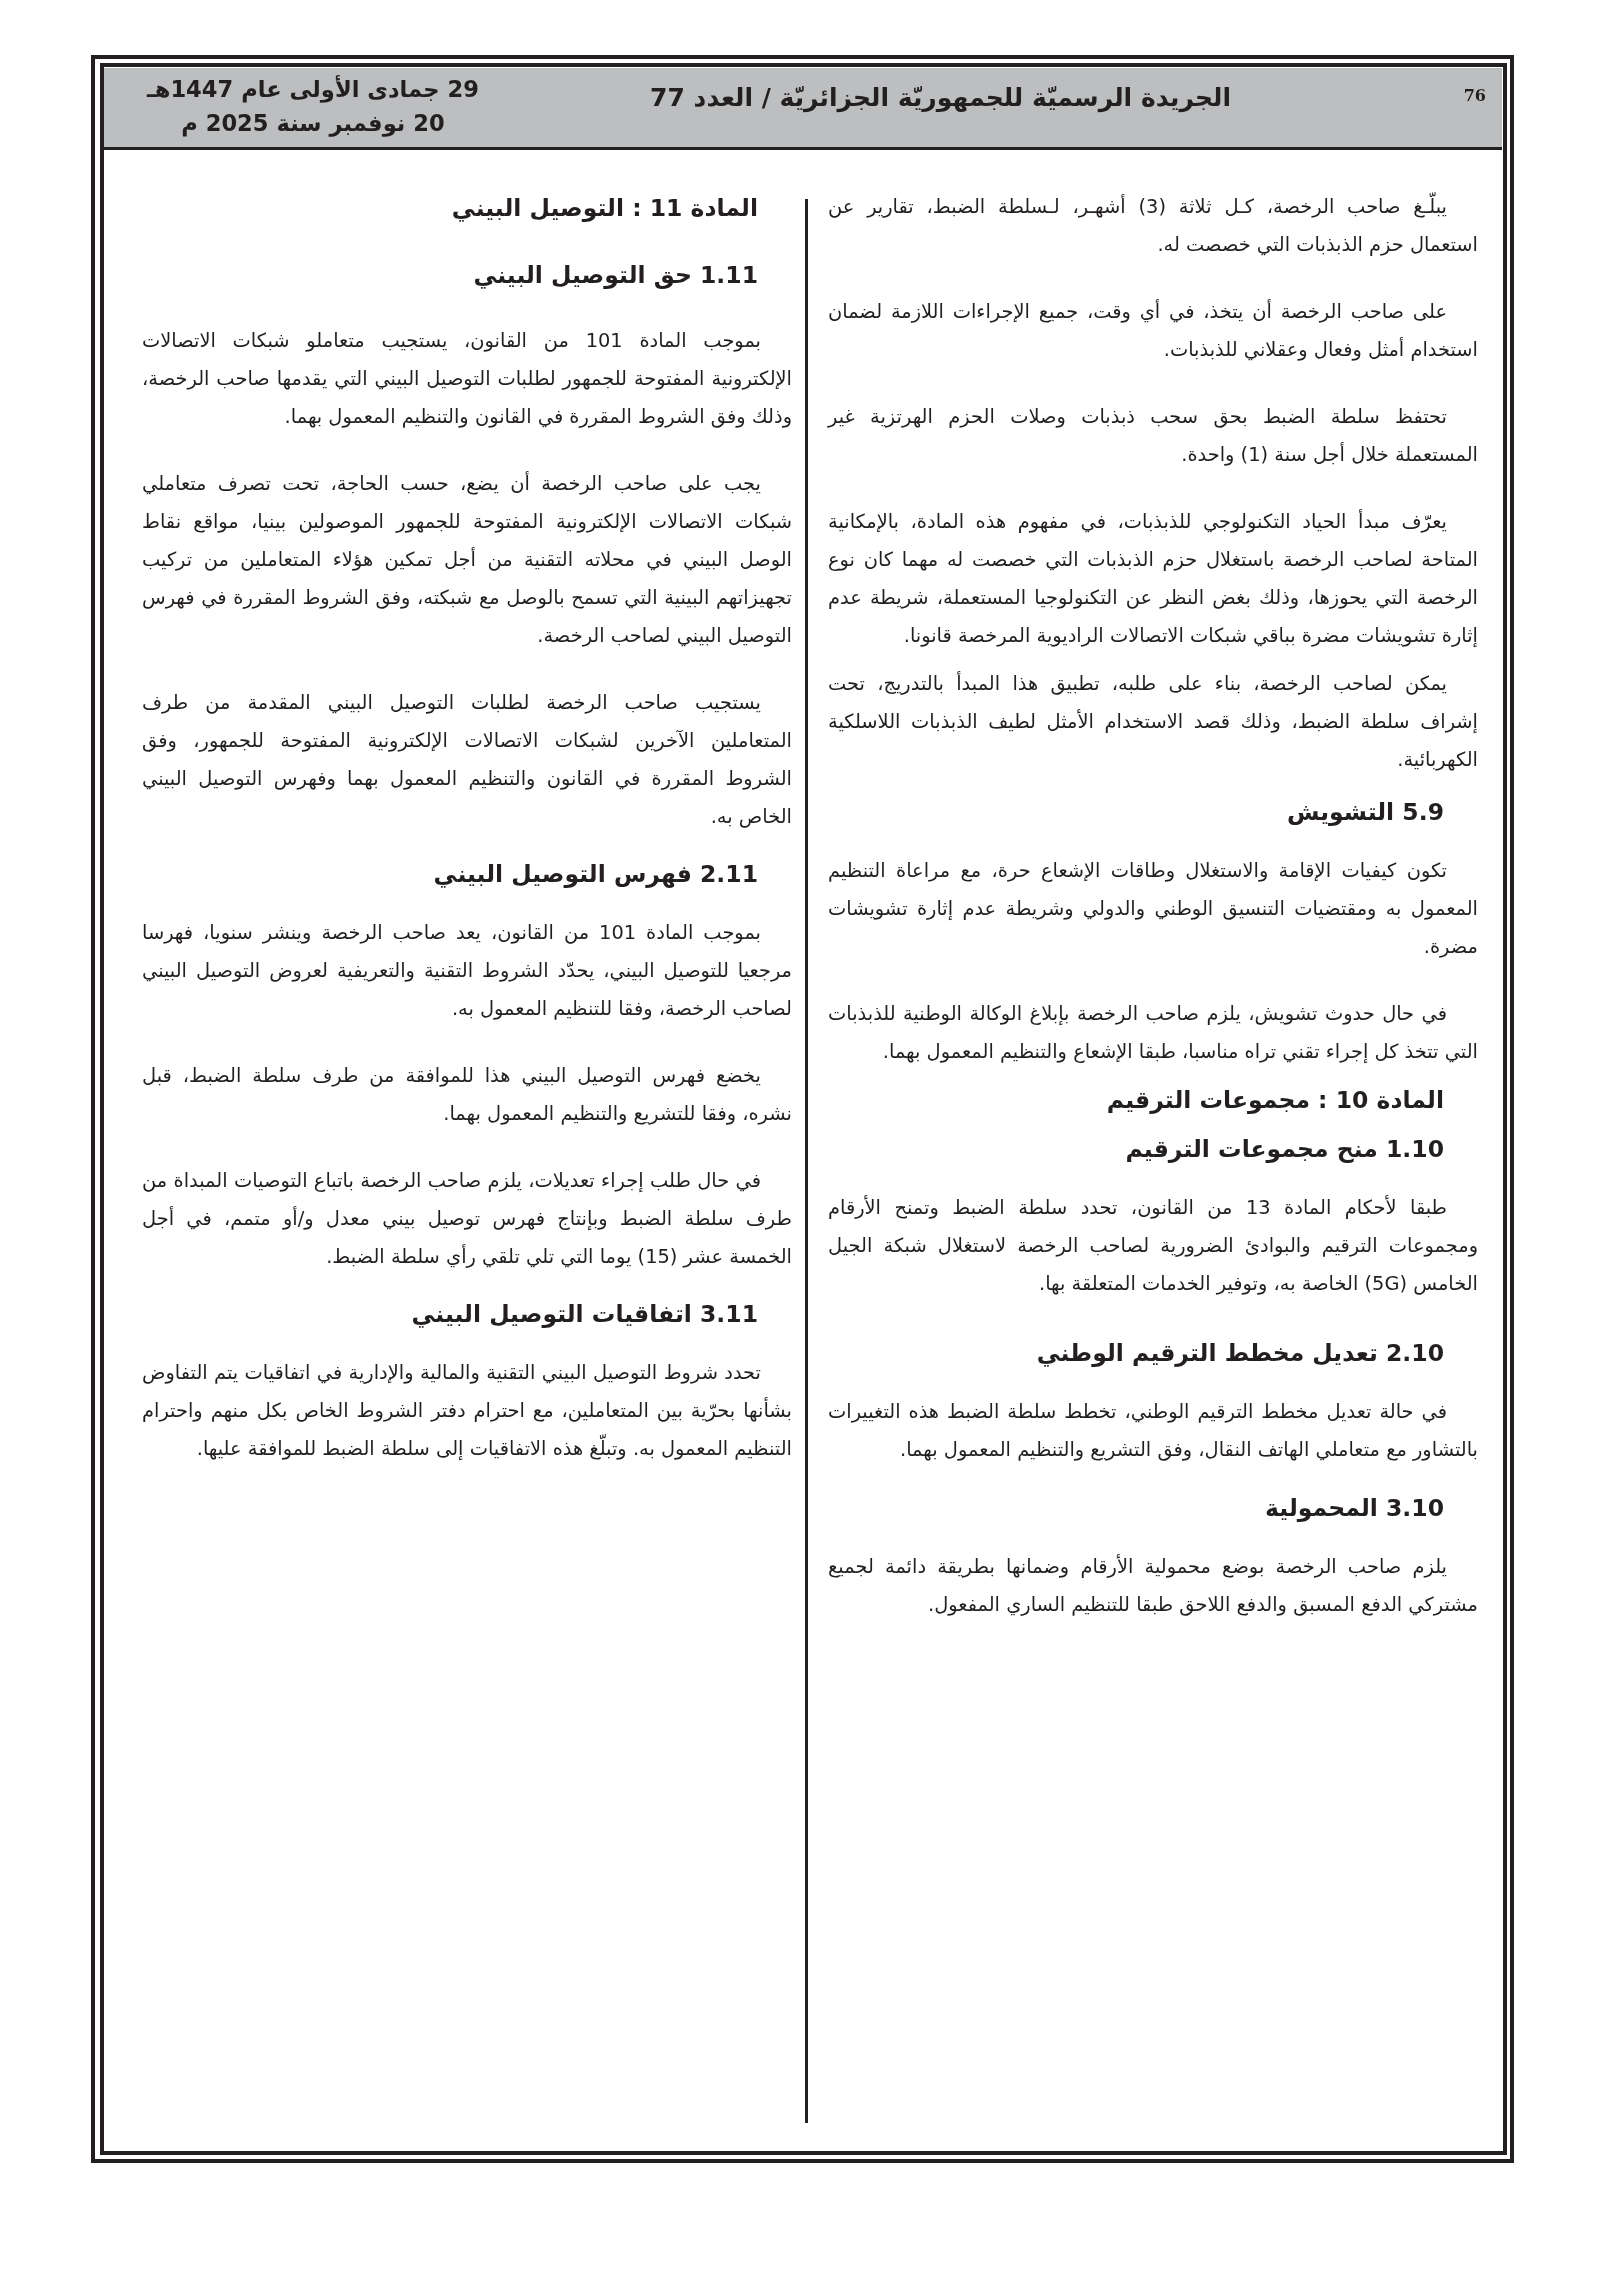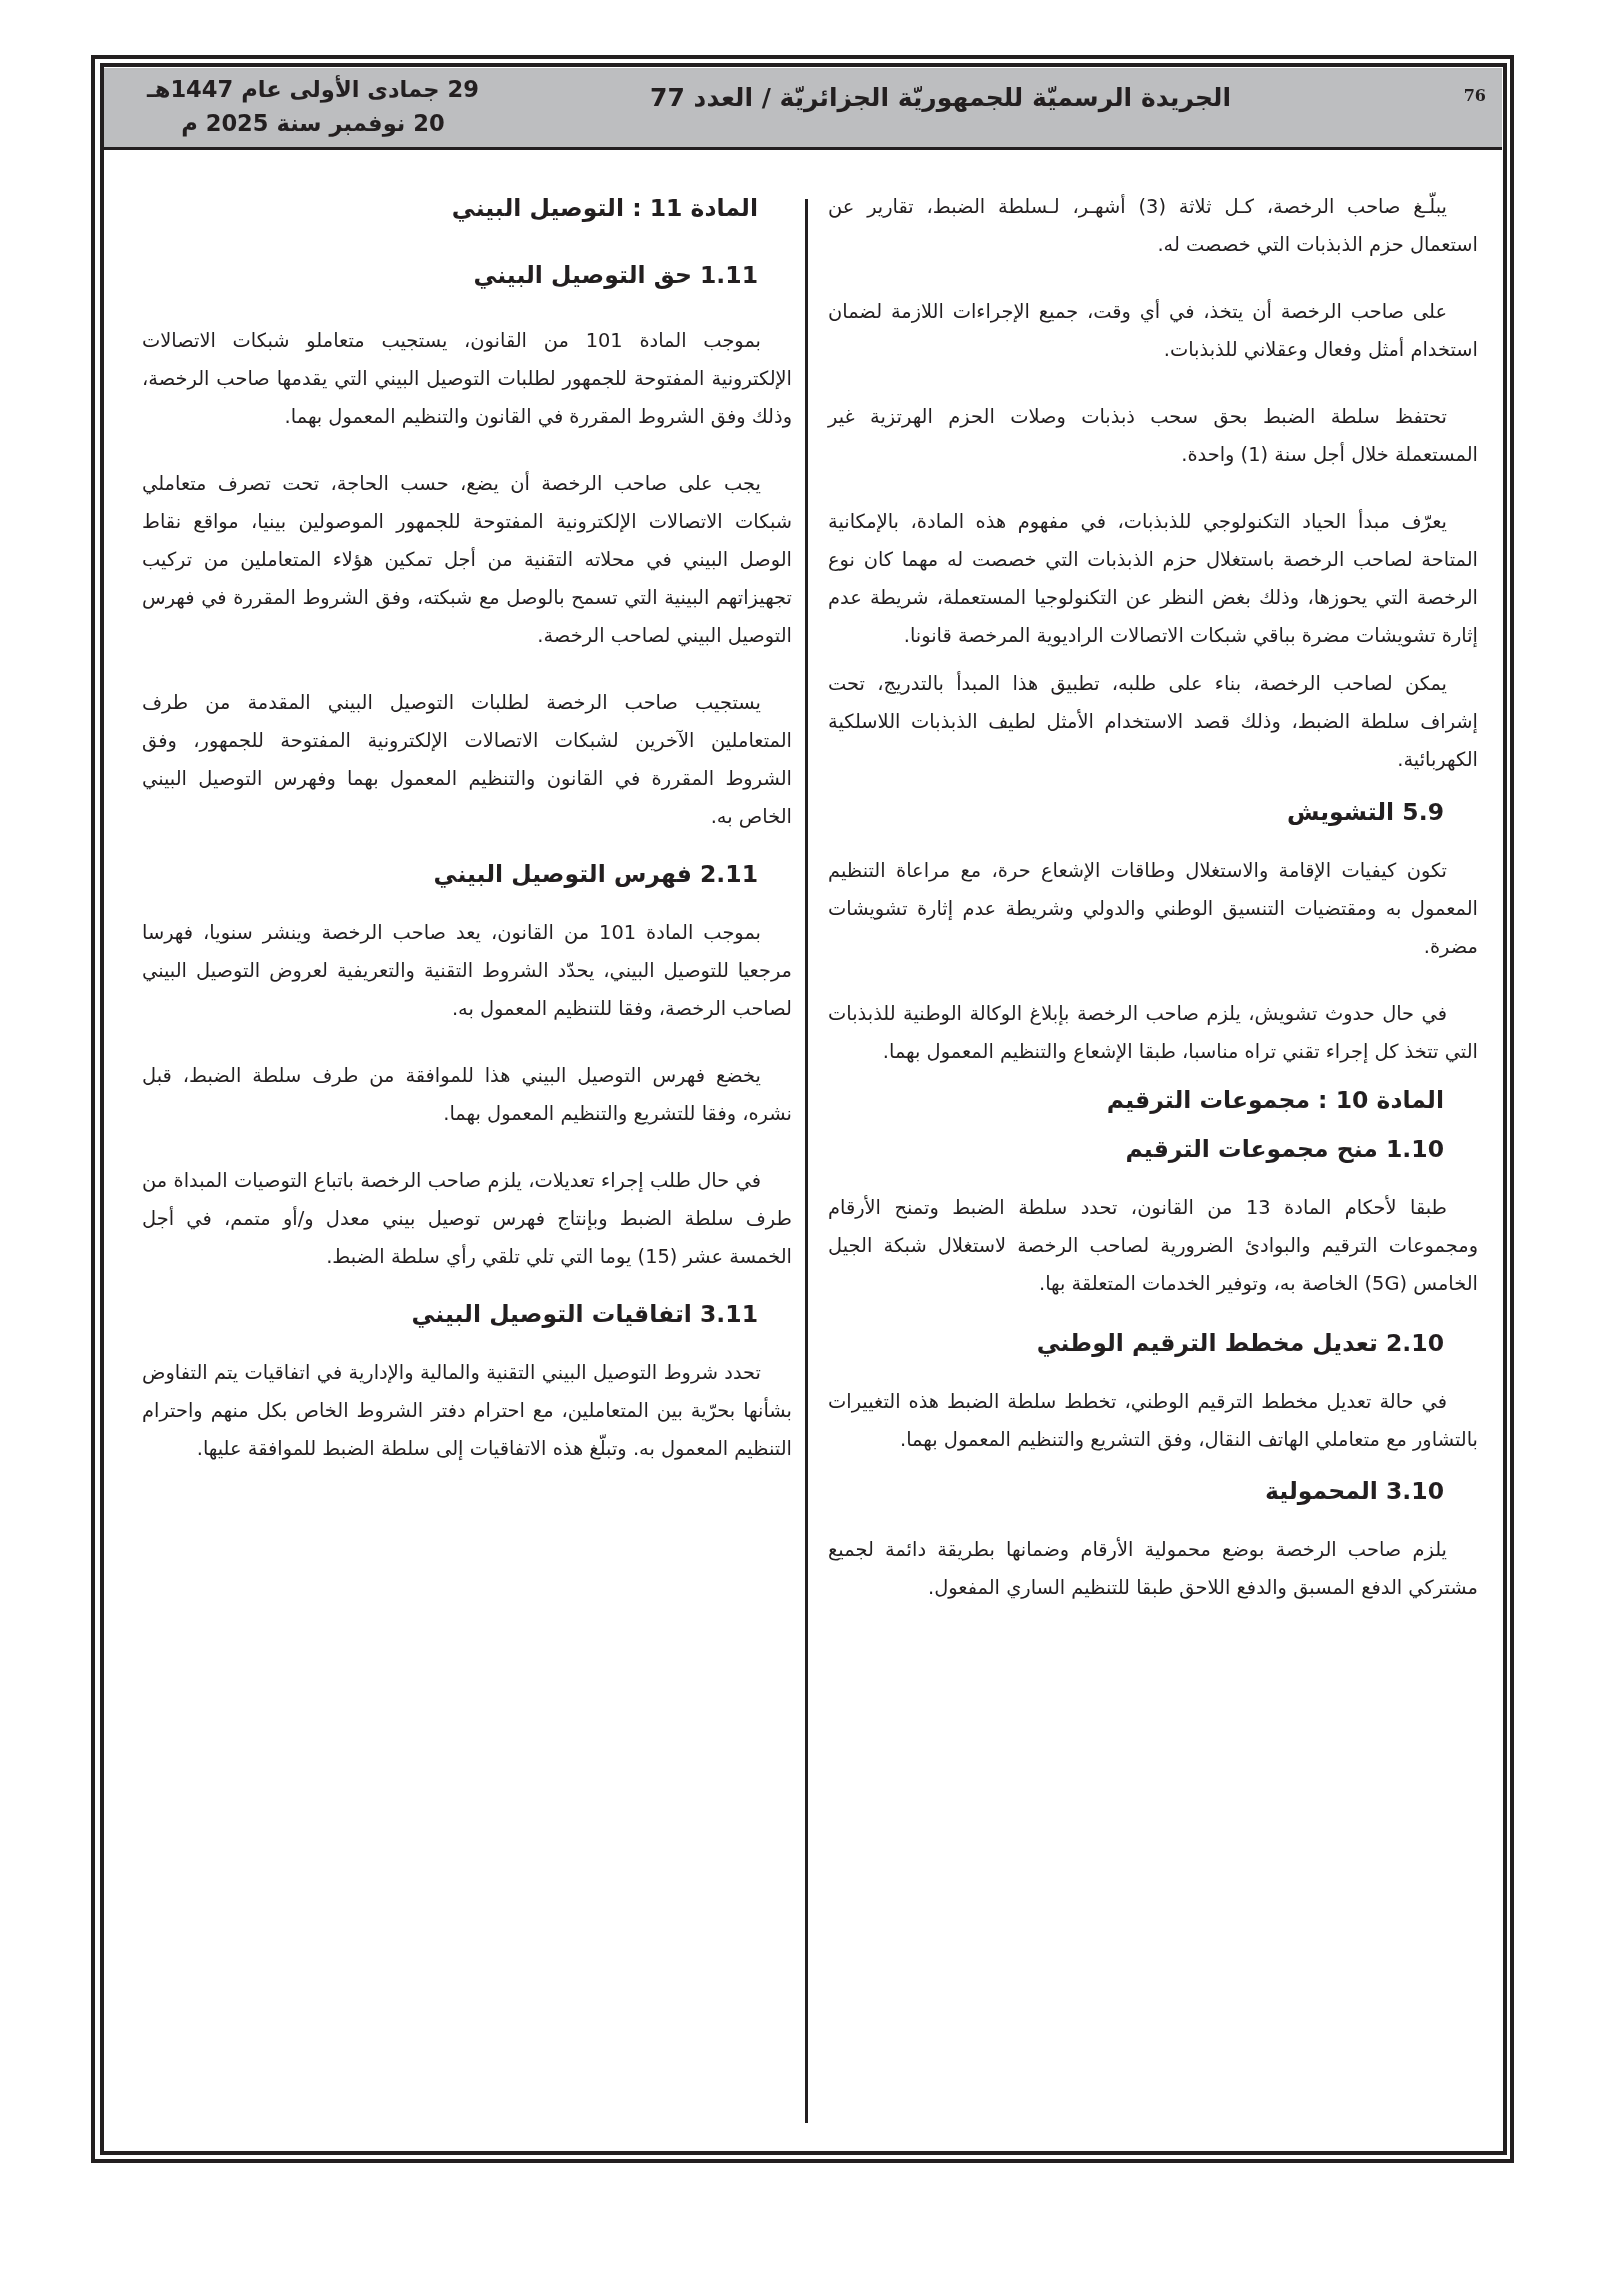--- a/index.html
+++ b/index.html
@@ -49,23 +49,23 @@
   <p>يبلّـغ صاحب الرخصة، كـل ثلاثة (3) أشهـر، لـسلطة الضبط، تقارير عن استعمال حزم الذبذبات التي خصصت له.</p>
   <p>على صاحب الرخصة أن يتخذ، في أي وقت، جميع الإجراءات اللازمة لضمان استخدام أمثل وفعال وعقلاني للذبذبات.</p>
   <p>تحتفظ سلطة الضبط بحق سحب ذبذبات وصلات الحزم الهرتزية غير المستعملة خلال أجل سنة (1) واحدة.</p>
   <p style="margin-bottom:10px">يعرّف مبدأ الحياد التكنولوجي للذبذبات، في مفهوم هذه المادة، بالإمكانية المتاحة لصاحب الرخصة باستغلال حزم الذبذبات التي خصصت له مهما كان نوع الرخصة التي يحوزها، وذلك بغض النظر عن التكنولوجيا المستعملة، شريطة عدم إثارة تشويشات مضرة بباقي شبكات الاتصالات الراديوية المرخصة قانونا.</p>
   <p style="margin-bottom:12.7px">يمكن لصاحب الرخصة، بناء على طلبه، تطبيق هذا المبدأ بالتدريج، تحت إشراف سلطة الضبط، وذلك قصد الاستخدام الأمثل لطيف الذبذبات اللاسلكية الكهربائية.</p>
   <h2>5.9 التشويش</h2>
   <p>تكون كيفيات الإقامة والاستغلال وطاقات الإشعاع حرة، مع مراعاة التنظيم المعمول به ومقتضيات التنسيق الوطني والدولي وشريطة عدم إثارة تشويشات مضرة.</p>
   <p style="margin-bottom:9px">في حال حدوث تشويش، يلزم صاحب الرخصة بإبلاغ الوكالة الوطنية للذبذبات التي تتخذ كل إجراء تقني تراه مناسبا، طبقا الإشعاع والتنظيم المعمول بهما.</p>
   <h2 style="margin-bottom:9px">المادة 10 : مجموعات الترقيم</h2>
   <h2>1.10 منح مجموعات الترقيم</h2>
-  <p style="margin-bottom:20px">طبقا لأحكام المادة 13 من القانون، تحدد سلطة الضبط وتمنح الأرقام ومجموعات الترقيم والبوادئ الضرورية لصاحب الرخصة لاستغلال شبكة الجيل الخامس (5G) الخاصة به، وتوفير الخدمات المتعلقة بها.</p>
+  <p style="margin-bottom:30px">طبقا لأحكام المادة 13 من القانون، تحدد سلطة الضبط وتمنح الأرقام ومجموعات الترقيم والبوادئ الضرورية لصاحب الرخصة لاستغلال شبكة الجيل الخامس (5G) الخاصة به، وتوفير الخدمات المتعلقة بها.</p>
   <h2>2.10 تعديل مخطط الترقيم الوطني</h2>
-  <p style="margin-bottom:12px">في حالة تعديل مخطط الترقيم الوطني، تخطط سلطة الضبط هذه التغييرات بالتشاور مع متعاملي الهاتف النقال، وفق التشريع والتنظيم المعمول بهما.</p>
+  <p style="margin-bottom:19px">في حالة تعديل مخطط الترقيم الوطني، تخطط سلطة الضبط هذه التغييرات بالتشاور مع متعاملي الهاتف النقال، وفق التشريع والتنظيم المعمول بهما.</p>
   <h2>3.10 المحمولية</h2>
   <p>يلزم صاحب الرخصة بوضع محمولية الأرقام وضمانها بطريقة دائمة لجميع مشتركي الدفع المسبق والدفع اللاحق طبقا للتنظيم الساري المفعول.</p>
 </div>
 
 <div class="col col-left">
   <h2 class="article">المادة 11 : التوصيل البيني</h2>
   <h2 class="article">1.11 حق التوصيل البيني</h2>
   <p>بموجب المادة 101 من القانون، يستجيب متعاملو شبكات الاتصالات الإلكترونية المفتوحة للجمهور لطلبات التوصيل البيني التي يقدمها صاحب الرخصة، وذلك وفق الشروط المقررة في القانون والتنظيم المعمول بهما.</p>
   <p>يجب على صاحب الرخصة أن يضع، حسب الحاجة، تحت تصرف متعاملي شبكات الاتصالات الإلكترونية المفتوحة للجمهور الموصولين بينيا، مواقع نقاط الوصل البيني في محلاته التقنية من أجل تمكين هؤلاء المتعاملين من تركيب تجهيزاتهم البينية التي تسمح بالوصل مع شبكته، وفق الشروط المقررة في فهرس التوصيل البيني لصاحب الرخصة.</p>
   <p style="margin-bottom:18px">يستجيب صاحب الرخصة لطلبات التوصيل البيني المقدمة من طرف المتعاملين الآخرين لشبكات الاتصالات الإلكترونية المفتوحة للجمهور، وفق الشروط المقررة في القانون والتنظيم المعمول بهما وفهرس التوصيل البيني الخاص به.</p>

